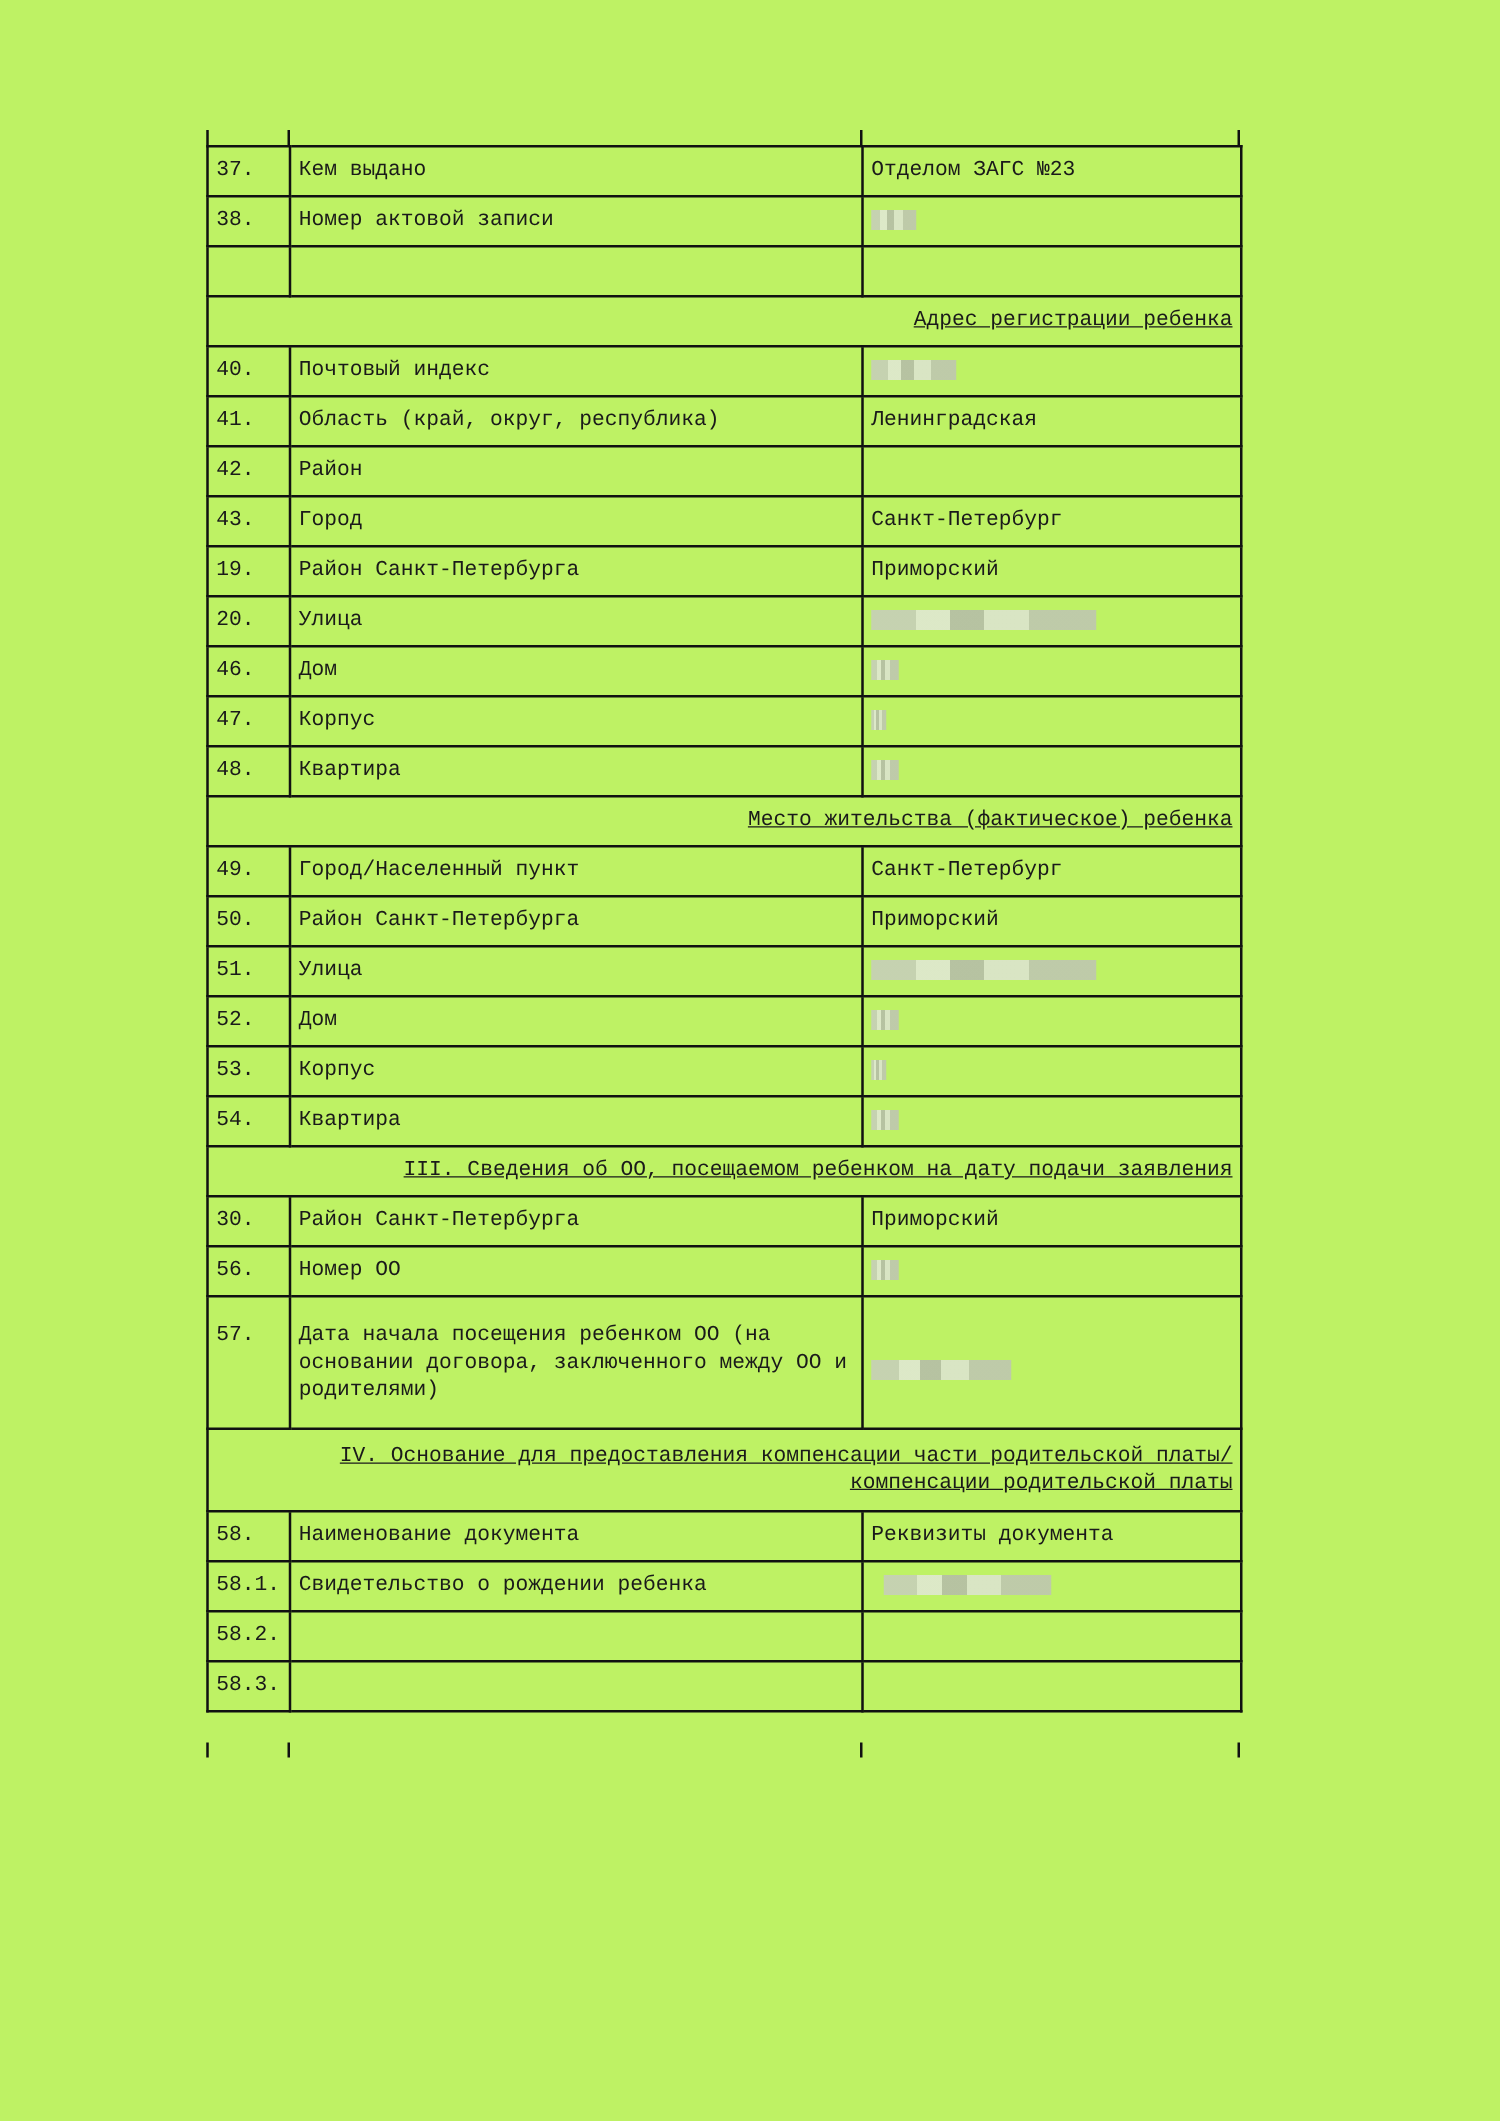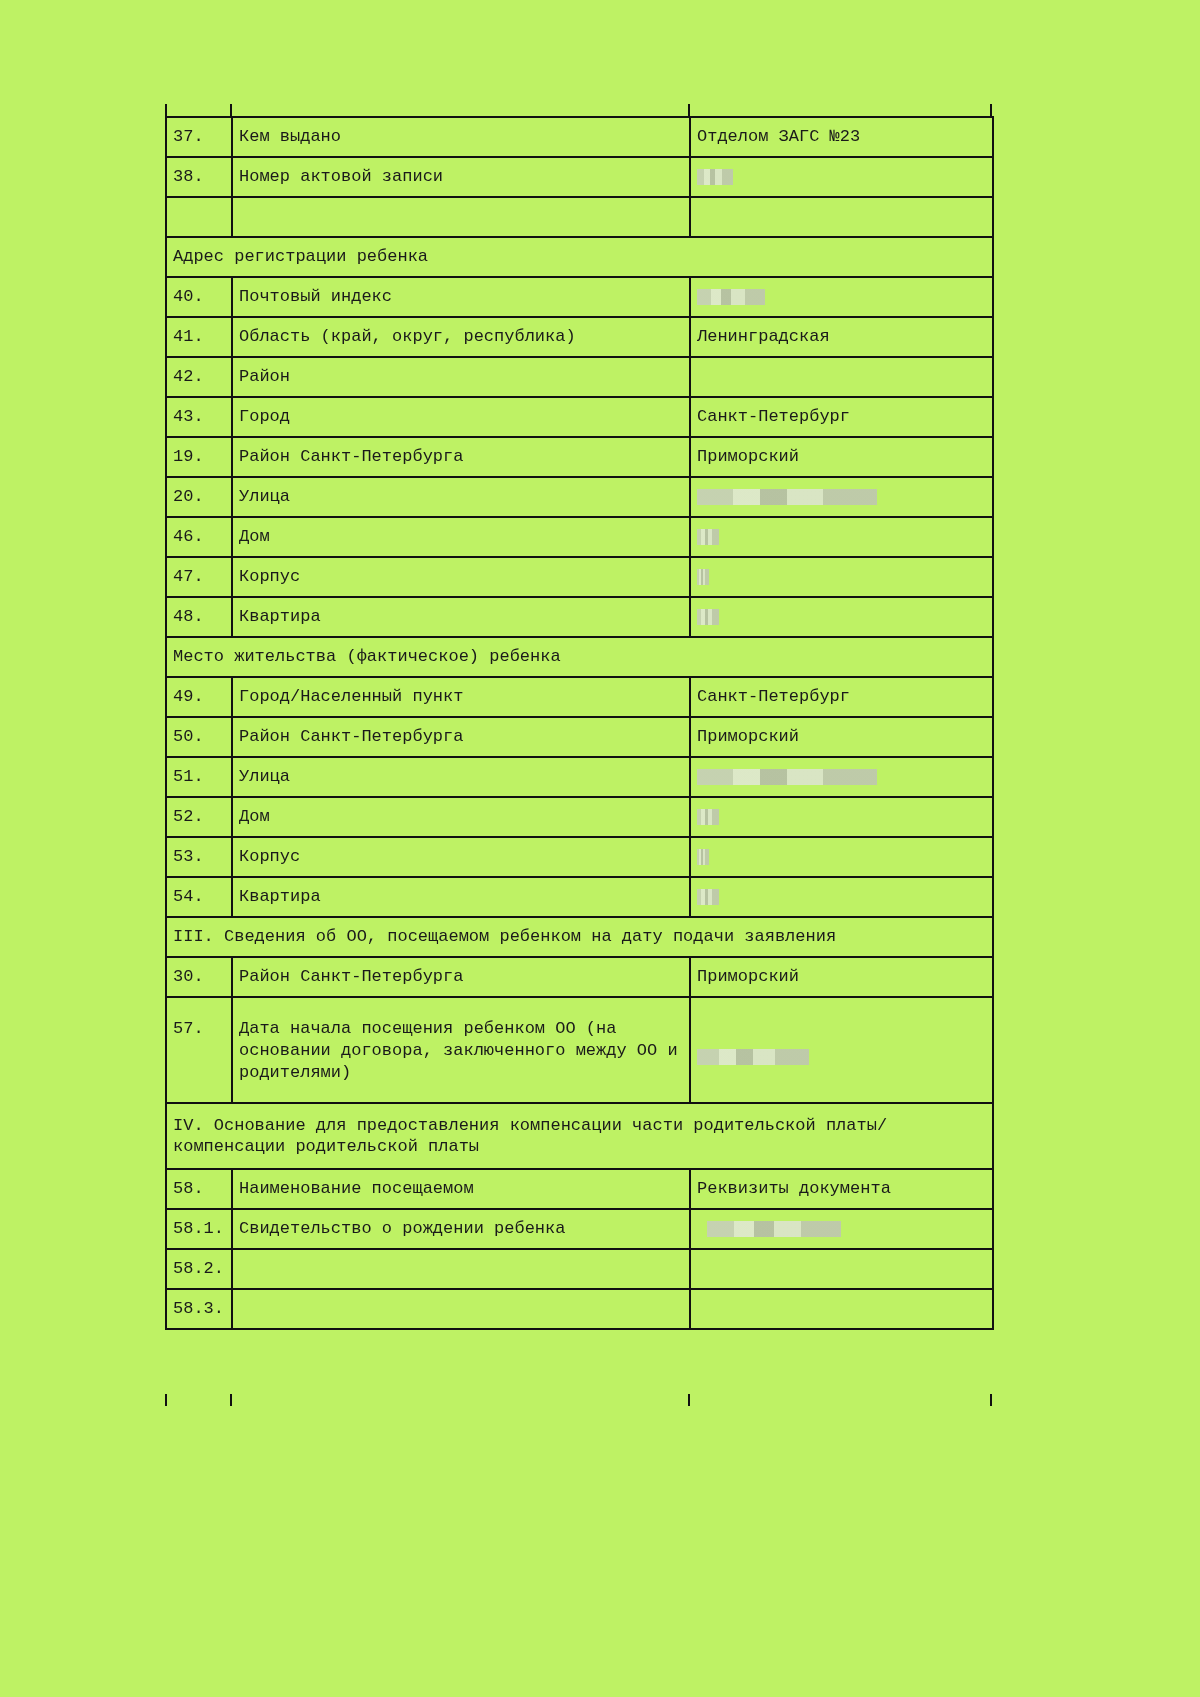--- a/index.html
+++ b/index.html
@@ -15,21 +15,21 @@
   table.form { position: absolute; left: 165px; top: 116px; width: 827px;
                border-collapse: collapse; table-layout: fixed; }
   table.form td { border: 2px solid #111; font-size: 17px; line-height: 22px;
                   padding: 0 6px; height: 38px; vertical-align: middle; white-space: nowrap; }
   col.c-num { width: 66px; }
   col.c-label { width: 458px; }
   col.c-val { width: 303px; }
   td.num { padding-left: 5px; padding-right: 0; }
   td.val { padding-left: 27px; }
   td.val.left-tight { padding-left: 6px; }
-  tr.section td { text-align: left; }
+  tr.section td { text-align: right; text-decoration: underline; }
   tr.multi td { height: 78px; vertical-align: top; padding-top: 20px; padding-bottom: 6px; white-space: normal; }
   tr.multi td.val { vertical-align: middle; }
   tr.section.two-line td { height: 58px; line-height: 21px; white-space: normal; padding-top: 3px; padding-bottom: 3px; margin-left: 15px; }
 
   .redacted { display: inline-block; height: 16px; vertical-align: middle;
               background:
                 linear-gradient(90deg, rgba(200,200,200,0.9) 0 20%, rgba(230,230,230,0.9) 20% 35%, rgba(180,180,180,0.9) 35% 50%, rgba(225,225,225,0.9) 50% 70%, rgba(190,190,190,0.9) 70% 100%);
               filter: blur(0.6px); opacity: 0.85; }
   .r-w22 { width: 22px; } .r-w12 { width: 12px; } .r-w36 { width: 36px; } .r-w68 { width: 68px; } .r-w180 { width: 180px; } .r-w134 { width: 134px; } .r-w112 { width: 112px; }
 </style>
@@ -152,32 +152,37 @@
       </tr>
 
       <tr class="section">
         <td colspan="3">III. Сведения об ОО, посещаемом ребенком на дату подачи заявления</td>
       </tr>
       <tr>
         <td class="num">30.</td>
         <td>Район Санкт-Петербурга</td>
         <td class="val">Приморский</td>
       </tr>
+      <tr>
+        <td class="num">56.</td>
+        <td>Номер ОО</td>
+        <td class="val"><span class="redacted r-w22"></span></td>
+      </tr>
       <tr class="multi">
         <td class="num">57.</td>
         <td>Дата начала посещения ребенком ОО (на основании договора, заключенного между ОО и родителями)</td>
         <td class="val"><span class="redacted r-w112"></span></td>
       </tr>
 
       <tr class="section two-line">
         <td colspan="3">IV. Основание для предоставления компенсации части родительской платы/компенсации родительской платы</td>
       </tr>
       <tr>
         <td class="num">58.</td>
-        <td>Наименование посещаемом</td>
+        <td>Наименование документа</td>
         <td class="val left-tight">Реквизиты документа</td>
       </tr>
       <tr>
         <td class="num">58.1.</td>
         <td>Свидетельство о рождении ребенка</td>
         <td class="val left-tight"><span class="redacted r-w134" style="margin-left:10px"></span></td>
       </tr>
       <tr>
         <td class="num">58.2.</td>
         <td></td>

